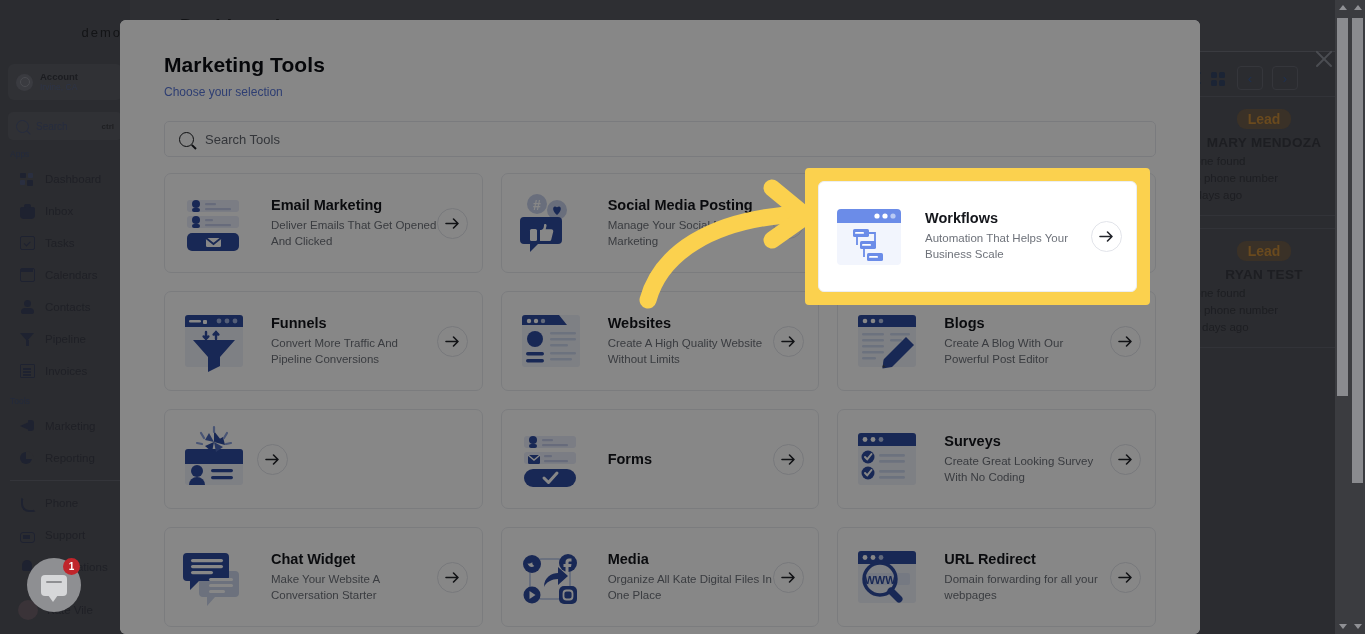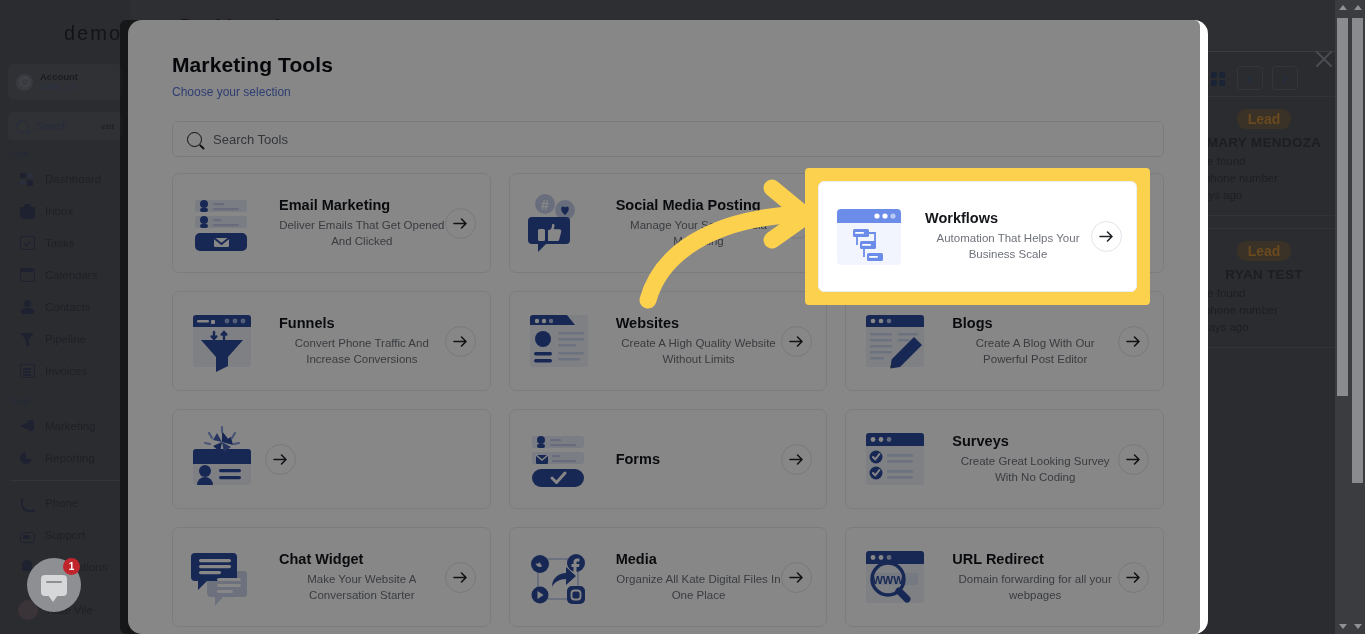--- a/index.html
+++ b/index.html
@@ -25,21 +25,21 @@
   .hamburger i:nth-child(1){ top: 0; width: 18px; }
   .hamburger i:nth-child(2){ top: 5px; width: 12px; }
   .hamburger i:nth-child(3){ top: 10px; width: 18px; }
   .topbar-title { font-size: 19px; font-weight: 700; color: #121316; letter-spacing: .1px; }
 
   .sidebar {
     position: absolute; left: 0; top: 0; width: 130px; height: 634px;
     background: #2b2c30;
     padding-top: 14px;
   }
-  .brand { text-align: right; padding-right: 8px; font-size: 20px; font-weight: 300;
+  .brand { text-align: right; padding-right: 8px; font-size: 13px; font-weight: 300;
            letter-spacing: 2px; color: #131416; height: 38px; line-height: 38px; }
   .acct-box {
     margin: 12px 8px 0 8px; height: 36px; border-radius: 6px; background: #303135;
     display: flex; align-items: center; gap: 7px; padding: 0 8px;
   }
   .acct-avatar { width: 17px; height: 17px; border-radius: 50%; background: #3a3b40; flex: 0 0 auto;
                  display:flex; align-items:center; justify-content:center; }
   .acct-avatar::after { content:""; width:8px;height:8px;border-radius:50%;
                         border:1.2px solid #4a4b50; }
   .acct-txt { line-height: 1.15; }
@@ -141,21 +141,21 @@
   .sbar .arrow b { display:block; width:0;height:0;border-left:4px solid transparent;border-right:4px solid transparent; }
   .sbar .arrow.up b { border-bottom: 5px solid #909195; }
   .sbar .arrow.dn b { border-top: 5px solid #909195; }
   .sbar .thumb { position:absolute; left:2px; width: 11px; background: #8a8b8f; border-radius: 0; }
   .sbar.outer .thumb { top: 18px; height: 465px; }
   .sbar.inner .thumb { top: 18px; height: 378px; }
 
   
   .modal {
     position: absolute; left: 120px; top: 20px; width: 1080px; height: 614px;
-    background: #ffffff; border-radius: 14px; overflow: hidden; margin-left: 8px;
+    background: #ffffff; border-radius: 6px; overflow: hidden;
   }
   .modal-dim {
     position: absolute; left: 120px; top: 20px; width: 1080px; height: 614px;
     background: rgba(0,0,0,0.47); border-radius: 6px; pointer-events: none;
   }
   .modal-pad { padding: 33px 44px 0 44px; }
   .modal-title { font-size: 21px; font-weight: 700; color: #0d0f14; letter-spacing: .1px; }
   .modal-sub { font-size: 12px; color: #5876d8; margin-top: 8px; }
   .modal-close {
     position: absolute; right: 28px; top: 46px; width: 26px; height: 26px;
@@ -179,21 +179,21 @@
     margin-top: 16px; display: grid; grid-template-columns: repeat(3, 1fr);
     gap: 18px 18px;
   }
   .card {
     border: 1px solid #e9ebef; border-radius: 7px; height: 100px;
     display: flex; align-items: center; padding: 0 14px 0 14px; background: #fff;
   }
   .card-ico { width: 78px; height: 72px; flex: 0 0 auto; position: relative; }
   .card-txt { flex: 1 1 auto; padding-left: 14px; min-width: 0; }
   .card-title { font-size: 14.5px; font-weight: 700; color: #14161b; }
-  .card-desc { font-size: 11.5px; color: #6e727a; line-height: 1.35; margin-top: 5px; text-align: center; }
+  .card-desc { font-size: 11.5px; color: #6e727a; line-height: 1.35; margin-top: 5px; }
   .card-arrow {
     width: 31px; height: 31px; border-radius: 50%; border: 1px solid #e2e4ea;
     flex: 0 0 auto; display: flex; align-items: center; justify-content: center;
   }
   .card-arrow svg { display:block; }
 
   
   .hl-box {
     position: absolute; left: 805px; top: 168px; width: 345px; height: 137px;
     border: 9px solid #fbd14e; border-radius: 4px; background: #fbd14e;
@@ -474,21 +474,21 @@
               <circle cx="40" cy="16" r="2.4" fill="#9fb2e0"></circle>
                 <circle cx="48" cy="16" r="2.4" fill="#9fb2e0"></circle>
                 <circle cx="56" cy="16" r="2.4" fill="#9fb2e0"></circle>
               <path d="M14 35 h42 L41 52 v9 l-12 6 v-15 z" fill="#2f4ca0"></path>
               <path d="M27 27 v7 M27 34 l-2.4-2.6 M27 34 l2.4-2.6" stroke="#2f4ca0" stroke-width="2.4" fill="none" stroke-linecap="round"></path>
               <path d="M37 34 v-7 M37 27 l-2.4 2.6 M37 27 l2.4 2.6" stroke="#2f4ca0" stroke-width="2.4" fill="none" stroke-linecap="round"></path>
             </svg>
           </div>
           <div class="card-txt">
             <div class="card-title">Funnels</div>
-            <div class="card-desc">Convert Phone Traffic And Increase Conversions</div>
+            <div class="card-desc">Convert More Traffic And Pipeline Conversions</div>
           </div>
           <div class="card-arrow">
             <svg width="15" height="13" viewBox="0 0 15 13">
                 <path d="M1 6.5H13M8.5 2L13 6.5L8.5 11" stroke="#22242a" stroke-width="1.6" fill="none" stroke-linecap="round" stroke-linejoin="round"></path>
               </svg>
           </div>
         </div>
 
         <div class="card">
           <div class="card-ico">

